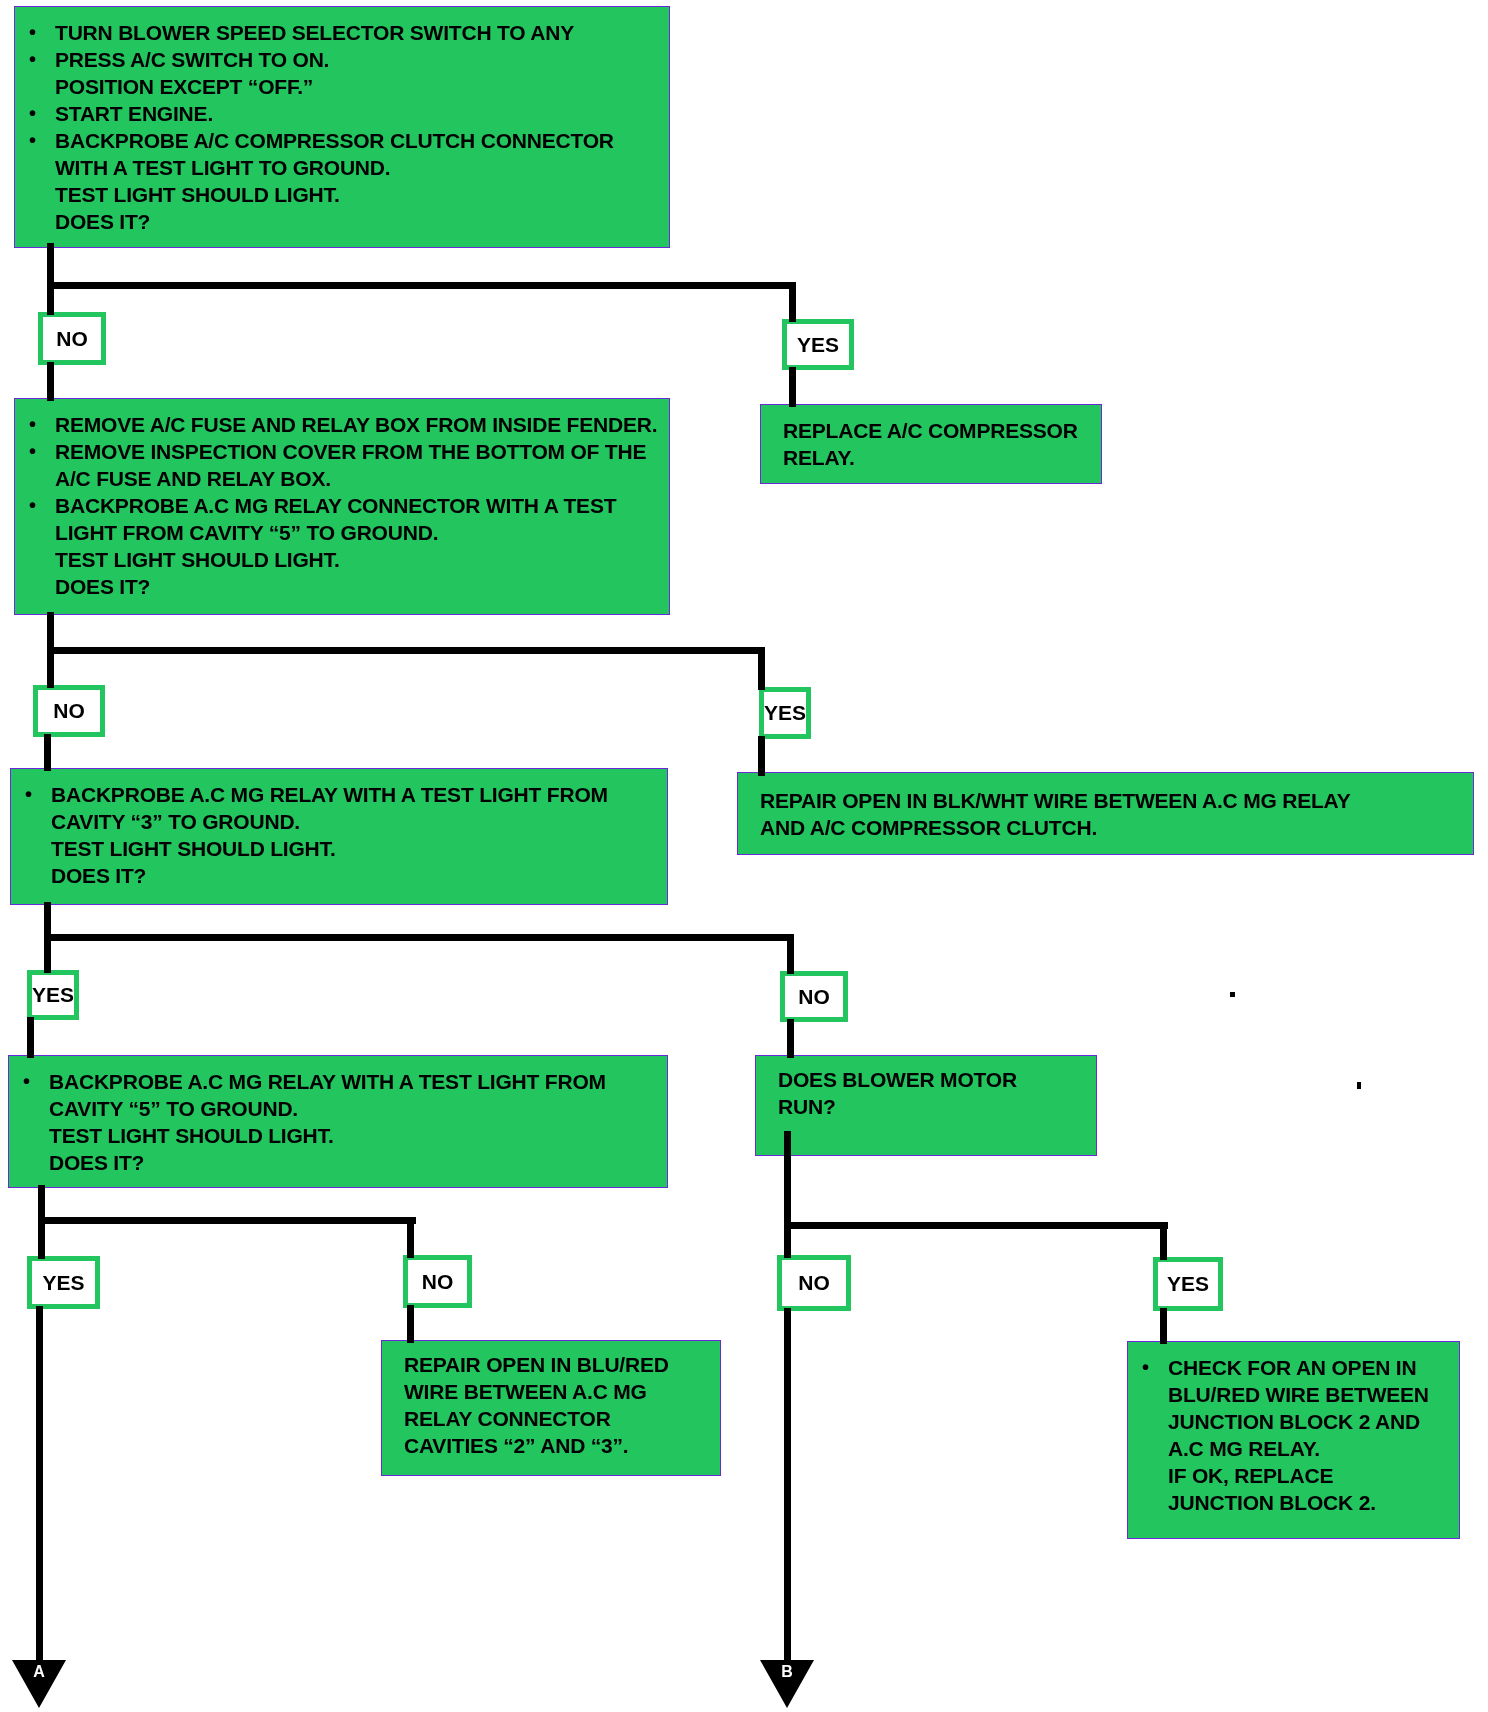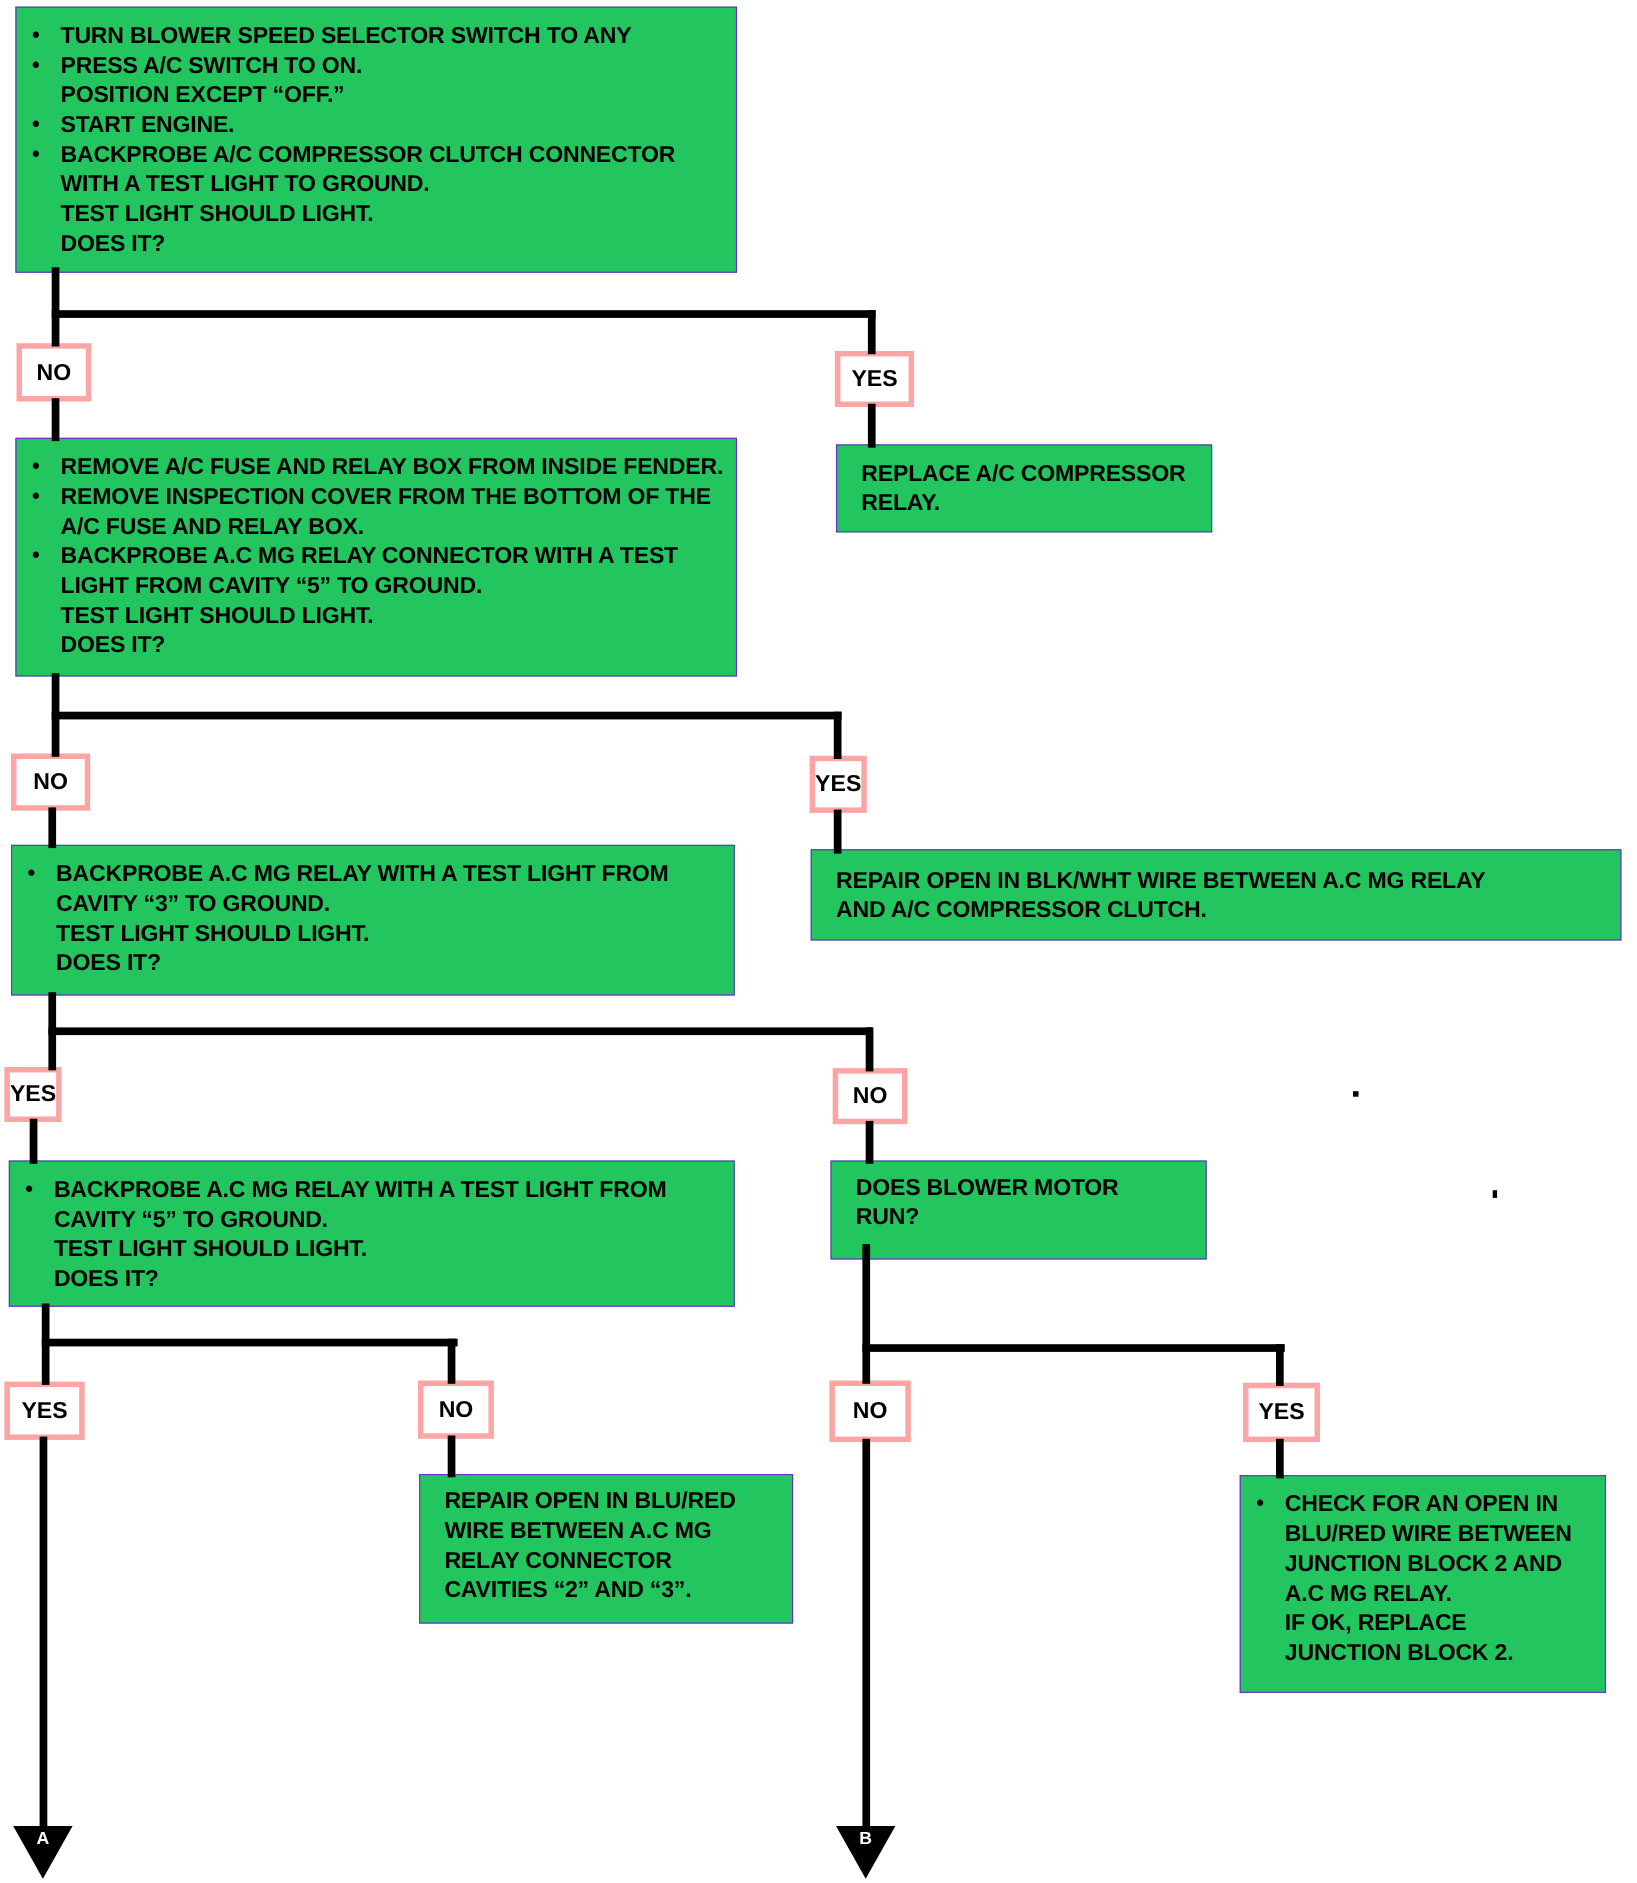--- a/index.html
+++ b/index.html
@@ -30,25 +30,26 @@
   .line.b::before{
     content:"\2022";
     position:absolute;
     left:14px;top:0;
     font-size:20px;
   }
   .plain .line{padding-left:22px;}
   .tag{
     position:absolute;
     box-sizing:border-box;
-    border:5px solid #fca5a5;
+    border:5px solid #22c55e;
     background:#fff;
     display:flex;align-items:center;justify-content:center;
     font-weight:bold;font-size:21px;color:#000;
     letter-spacing:0;
+    margin-left:23px;
   }
   .seg{position:absolute;background:#000;}
   .tri{
     position:absolute;width:0;height:0;
     border-left:27px solid transparent;
     border-right:27px solid transparent;
     border-top:48px solid #000;
   }
   .tri-label{
     position:absolute;width:54px;text-align:center;
@@ -100,21 +101,21 @@
   <div class="box plain" style="left:760px;top:404px;width:342px;height:80px;">
     <div class="line">REPLACE A/C COMPRESSOR</div>
     <div class="line">RELAY.</div>
   </div>
 
   <div class="box plain" style="left:737px;top:772px;width:737px;height:83px;padding-top:14px;">
     <div class="line">REPAIR OPEN IN BLK/WHT WIRE BETWEEN A.C MG RELAY</div>
     <div class="line">AND A/C COMPRESSOR CLUTCH.</div>
   </div>
 
-  <div class="box plain" style="left:755px;top:1055px;width:342px;height:90px;padding-top:10px;">
+  <div class="box plain" style="left:755px;top:1055px;width:342px;height:101px;padding-top:10px;">
     <div class="line">DOES BLOWER MOTOR</div>
     <div class="line">RUN?</div>
   </div>
 
   <div class="box plain" style="left:381px;top:1340px;width:340px;height:136px;padding-top:10px;">
     <div class="line">REPAIR OPEN IN BLU/RED</div>
     <div class="line">WIRE BETWEEN A.C MG</div>
     <div class="line">RELAY CONNECTOR</div>
     <div class="line">CAVITIES “2” AND “3”.</div>
   </div>

